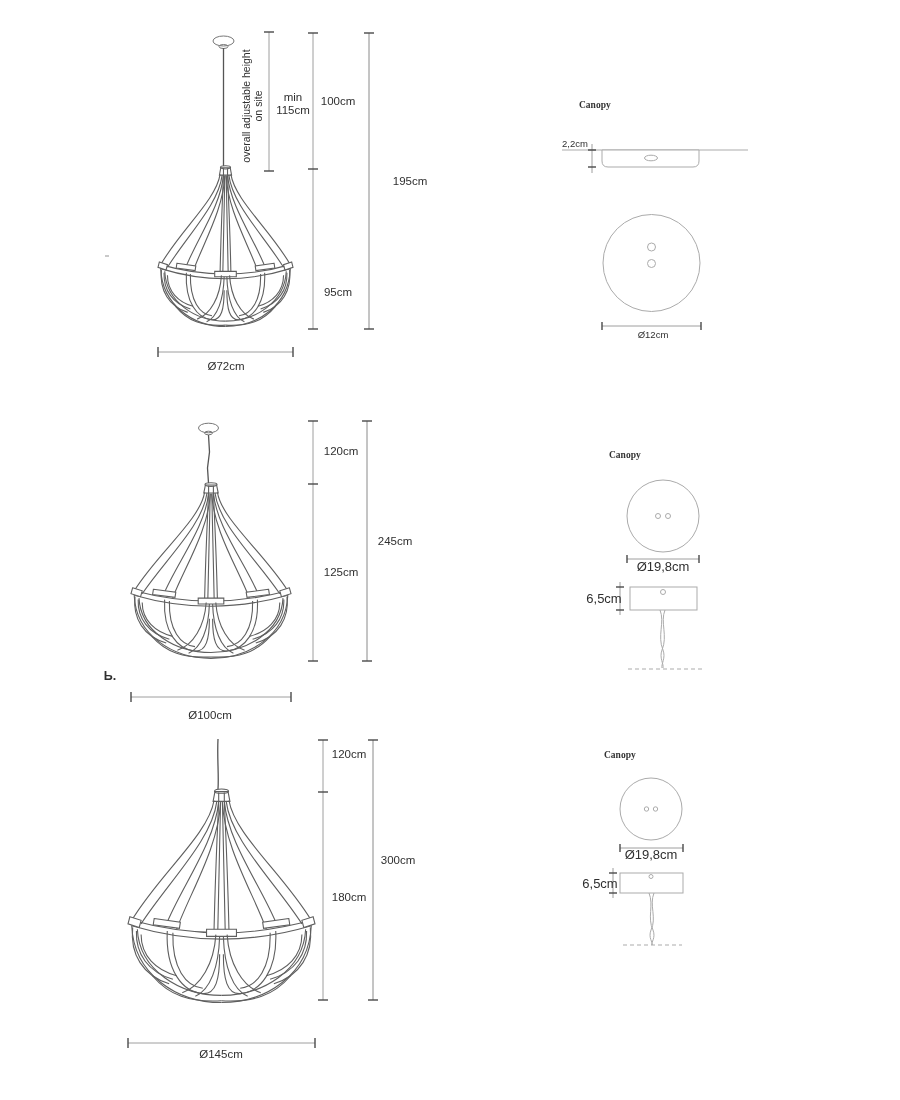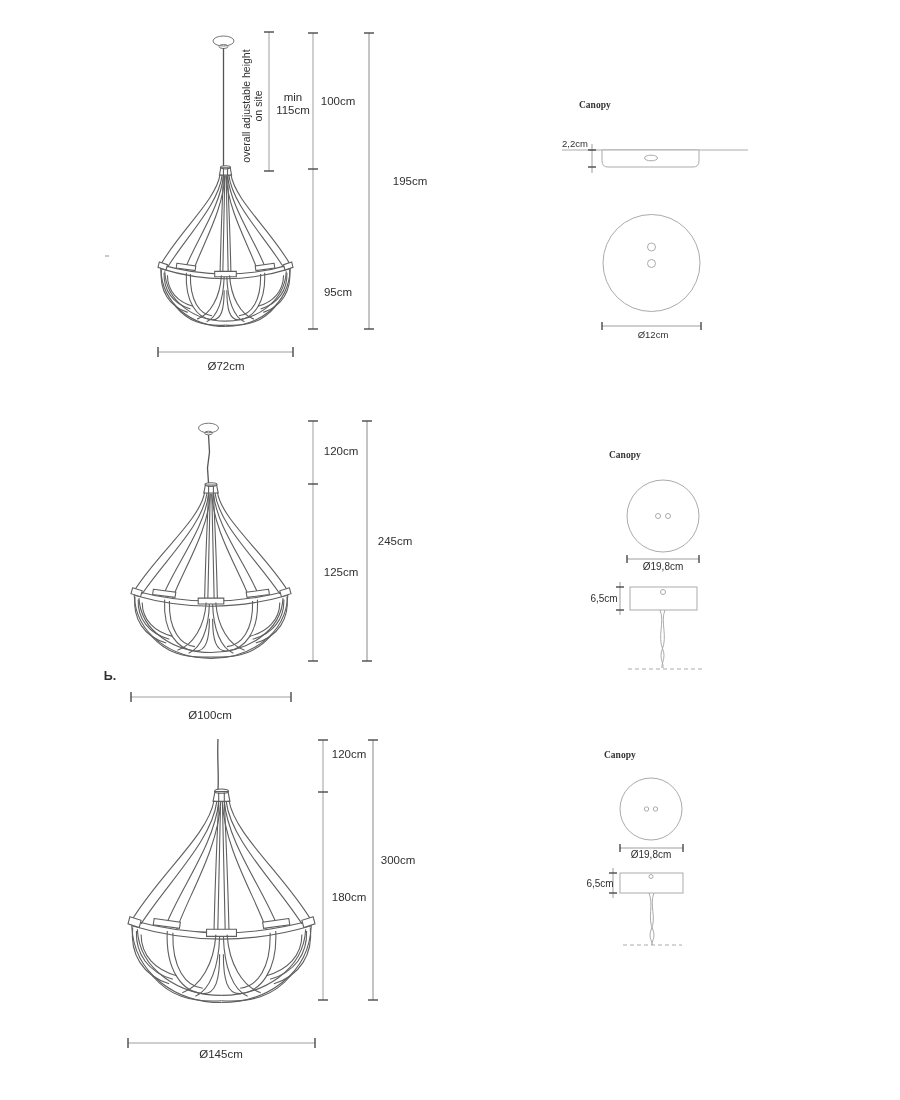--- a/index.html
+++ b/index.html
@@ -8,21 +8,21 @@
   }
   html,body{margin:0;padding:0;background:#fff;}
   .sheet{position:relative;width:760px;height:1100px;background:#fff;overflow:hidden;
          font-family:"Liberation Sans","DejaVu Sans",sans-serif;color:var(--text);}
   .sheet svg{position:absolute;left:0;top:0;}
   .lbl{position:absolute;white-space:nowrap;font-size:11.5px;color:var(--text);
        transform:translate(-50%,-50%);line-height:1.12;}
   .lbl.center{text-align:center;}
   .lbl.pre{white-space:pre-line;}
   .lbl.small{font-size:9.5px;}
-  .lbl.tiny{font-size:10px;}
+  .lbl.tiny{font-size:13px;}
   .canopy-title{position:absolute;font-size:9.5px;font-weight:bold;color:#333;white-space:nowrap;font-family:Liberation Serif, serif;}
   .rot-note{position:absolute;left:252px;top:106px;width:118px;text-align:center;
        font-size:10.5px;line-height:1.18;transform:translate(-50%,-50%) rotate(-90deg);white-space:normal;}
   .mark{position:absolute;font-weight:bold;font-size:12.5px;transform:translate(-50%,-50%);}
   .stray{position:absolute;width:4px;height:2px;background:#c9c9c9;}
   
   .dl{stroke:var(--dimension_line);stroke-width:1;fill:none;}
   .dld{stroke:#8a8a8a;stroke-width:1;fill:none;}
   .tk{stroke:var(--tick);stroke-width:1.4;fill:none;}
   .cv{stroke:var(--canopy_line);stroke-width:1;fill:none;}

